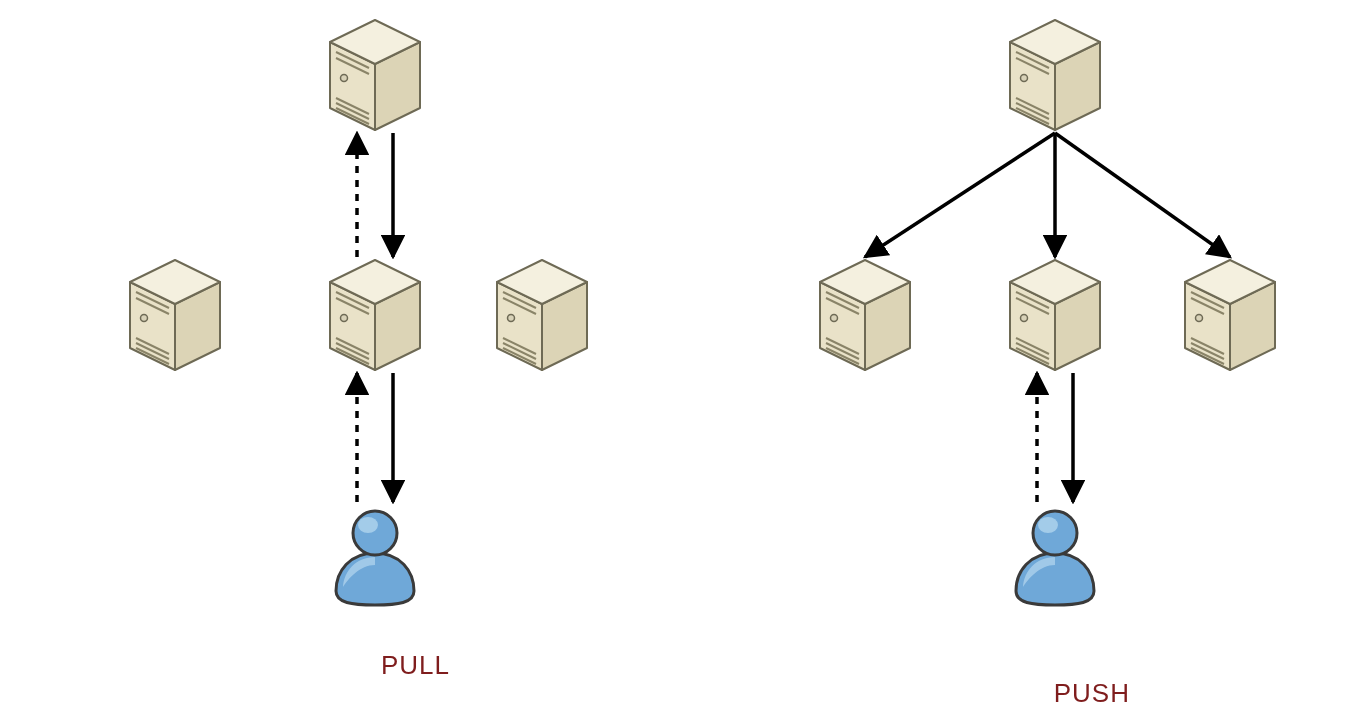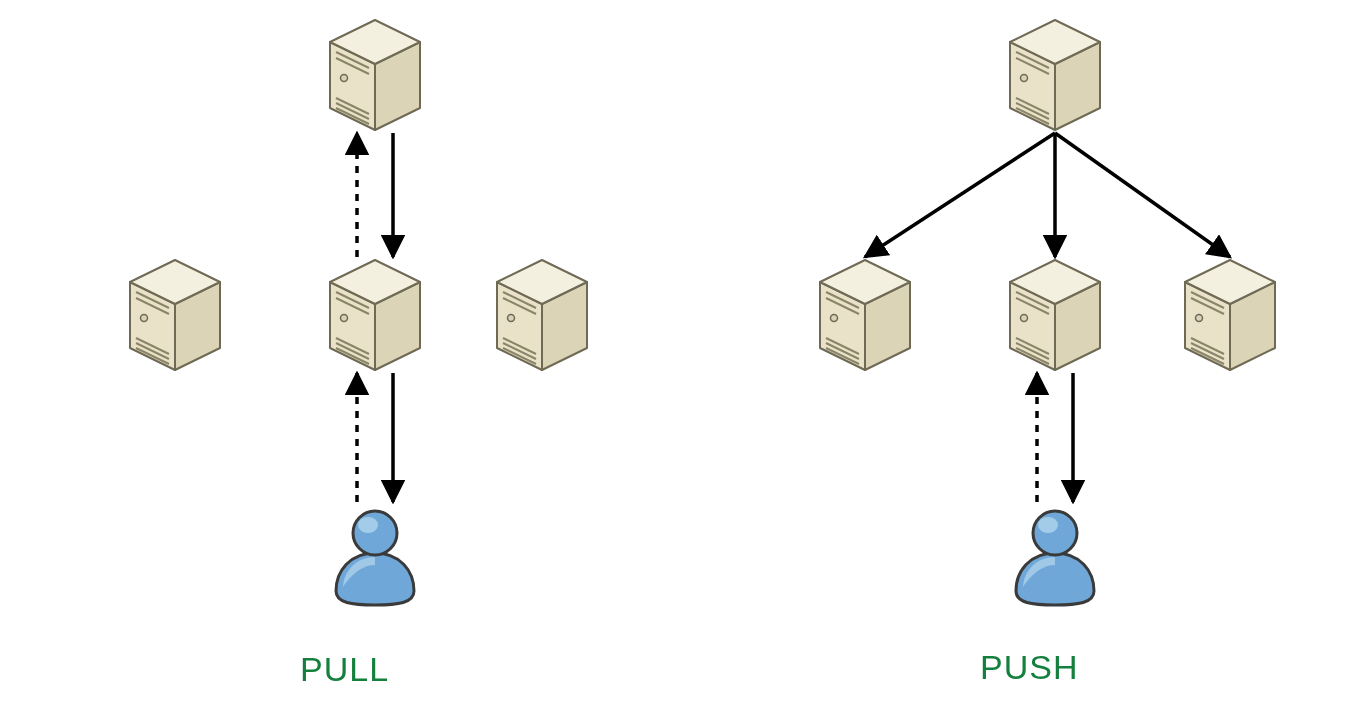--- a/index.html
+++ b/index.html
@@ -1,19 +1,19 @@
 <!DOCTYPE html>
 <html><head>
 <meta charset="utf-8">
 <style>
   html, body { margin:0; padding:0; }
   body { width:1346px; height:720px; background:#fff; position:relative;
          font-family:"Segoe UI", Arial, sans-serif; color:#555; }
-  .label { position:absolute; font-size:34px; letter-spacing:1px;
-           text-align:left; font-weight:400; color:#15803d; }
+  .label { position:absolute; font-size:26px; letter-spacing:1px;
+           text-align:right; font-weight:400; color:#7f1d1d; }
   svg.canvas { position:absolute; top:0; left:0; }
 </style>
 </head>
 <body>
 
 <svg class="canvas" width="1346" height="720">
   <defs>
     <marker id="arrowHead" viewBox="0 0 10 10" refX="9" refY="5" markerWidth="7" markerHeight="7" orient="auto-start-reverse">
       <path d="M 0 0 L 10 5 L 0 10 z" fill="#000"></path>
     </marker>
@@ -71,13 +71,13 @@
       <use href="#userIcon" x="330" y="505"></use>
       <use href="#serverIcon" x="1010" y="20"></use>
       <use href="#serverIcon" x="820" y="260"></use>
       <use href="#serverIcon" x="1010" y="260"></use>
       <use href="#serverIcon" x="1185" y="260"></use>
       <use href="#userIcon" x="1010" y="505"></use>
     </g>
 </svg>
 
 <div class="label" style="left:300px; top:650px; width:150px;">PULL</div>
-<div class="label" style="left:980px; top:648px; width:150px;">PUSH</div>
+<div class="label" style="left:980px; top:678px; width:150px;">PUSH</div>
 
 </body></html>

